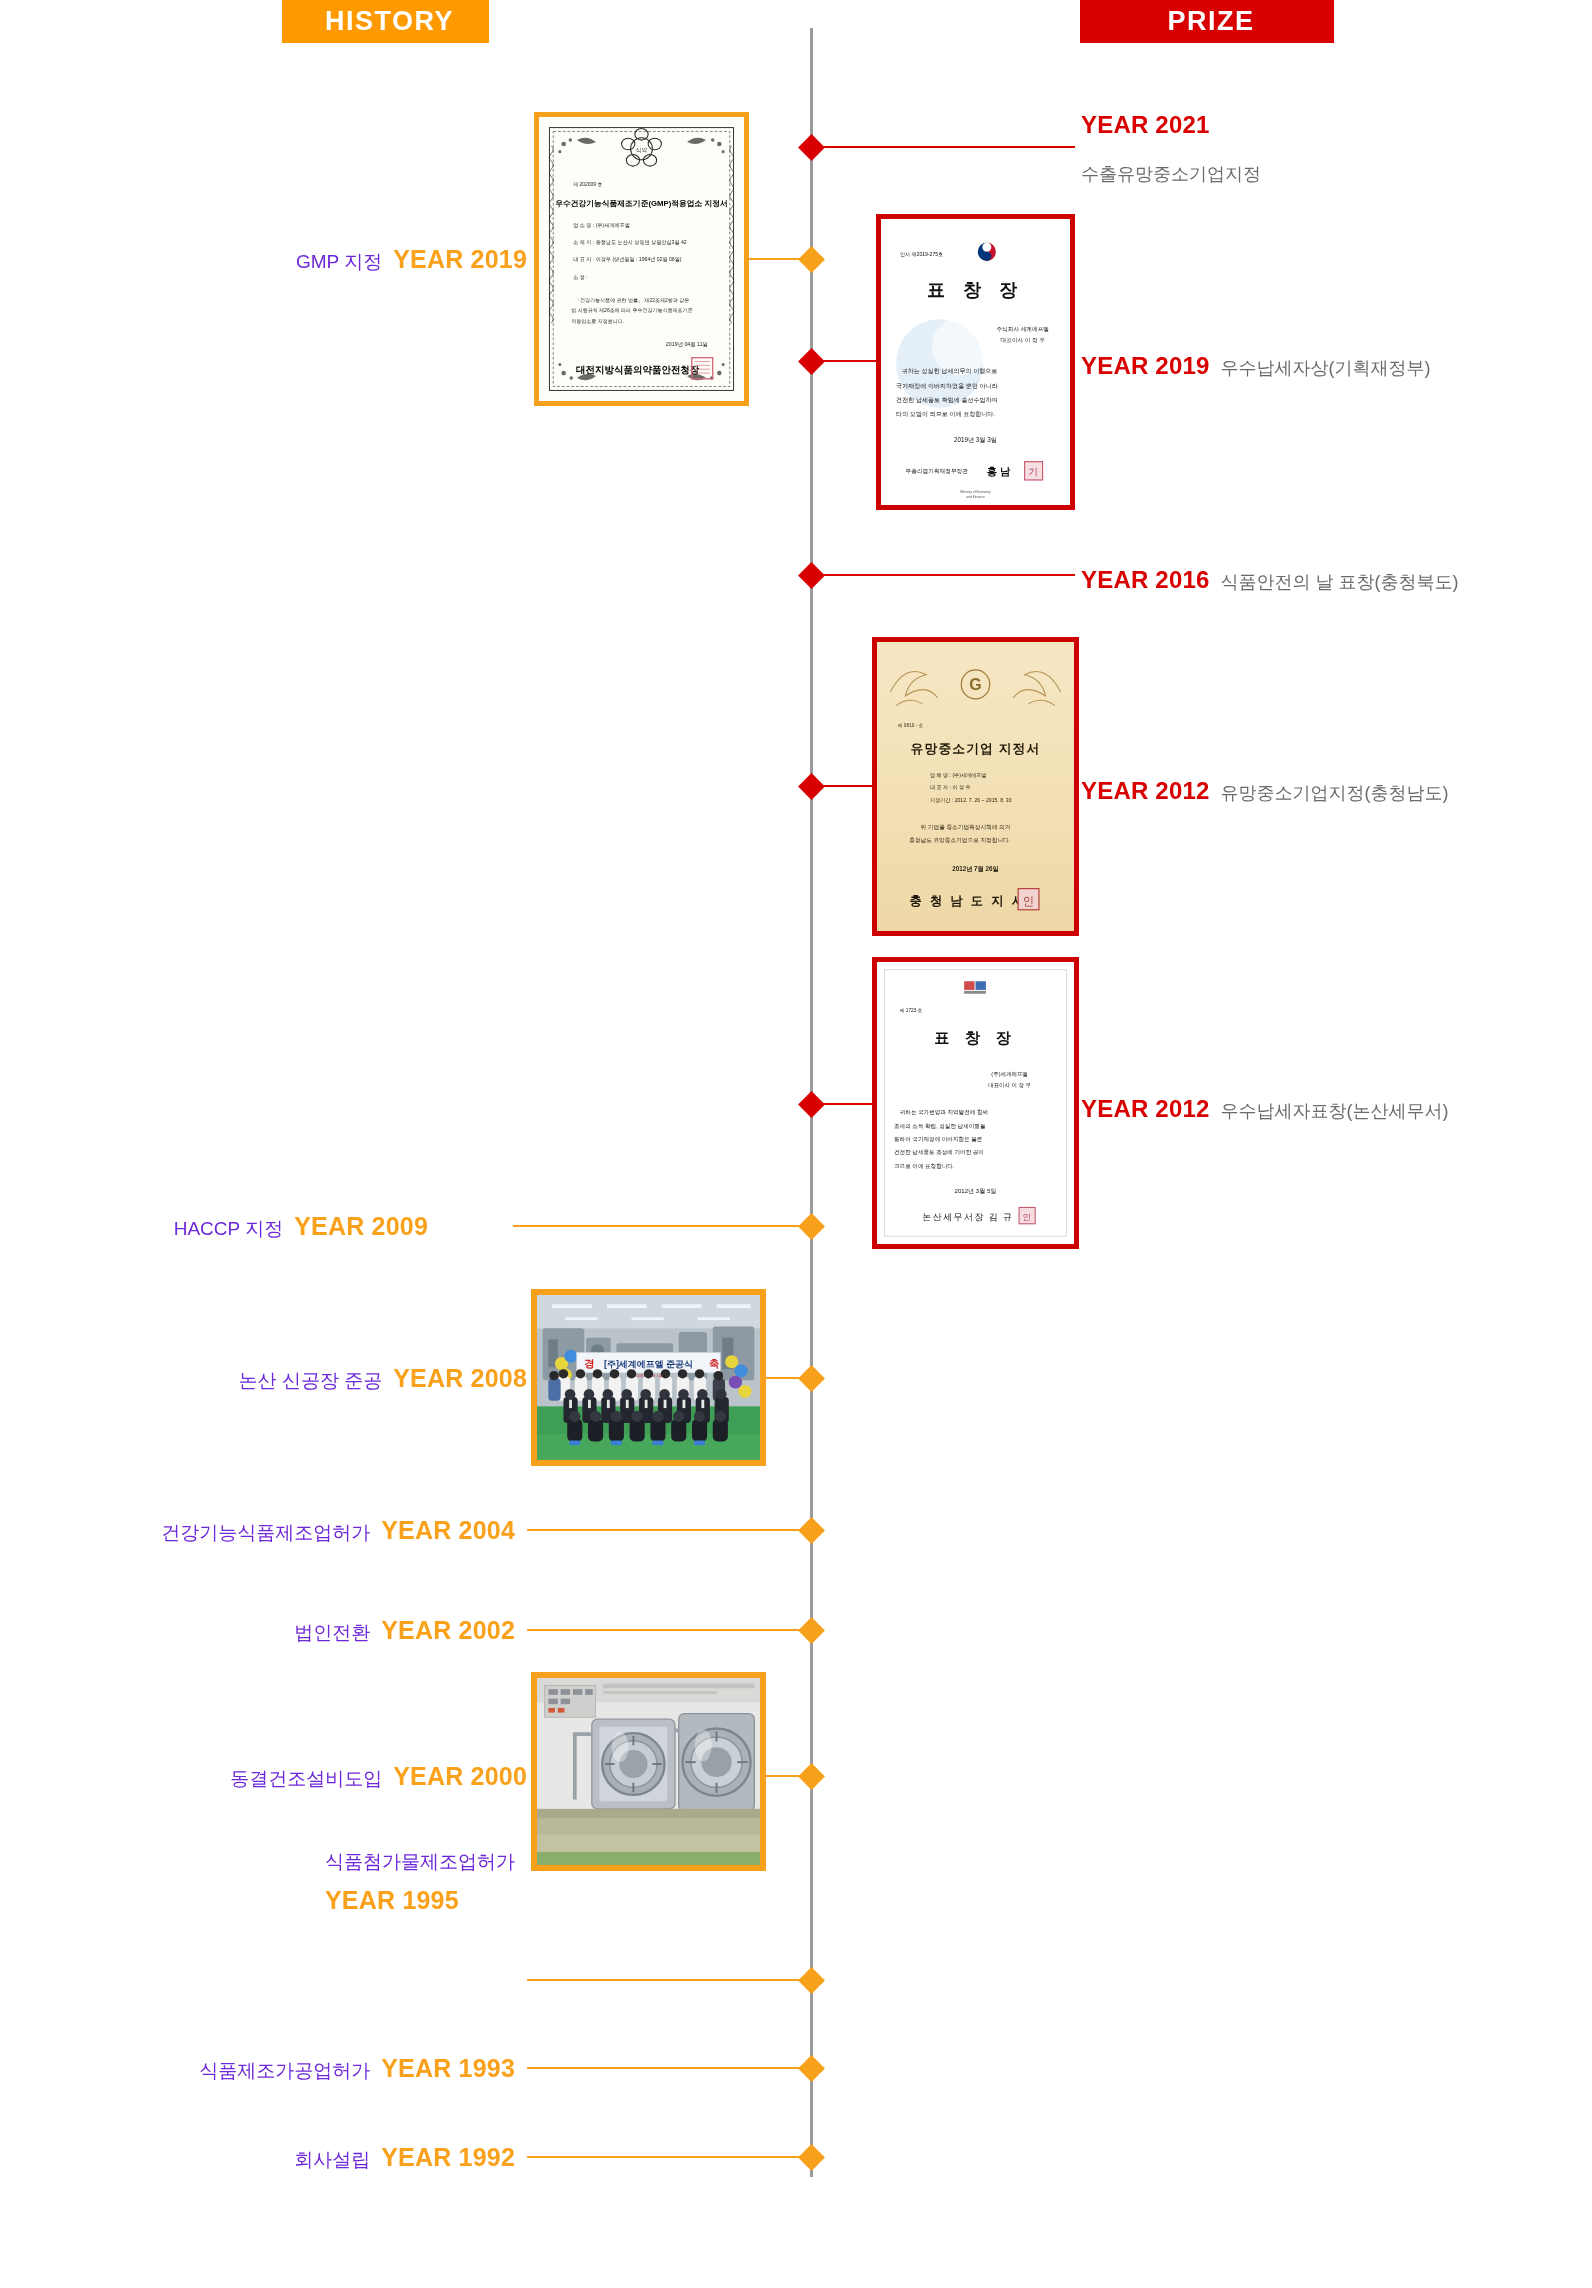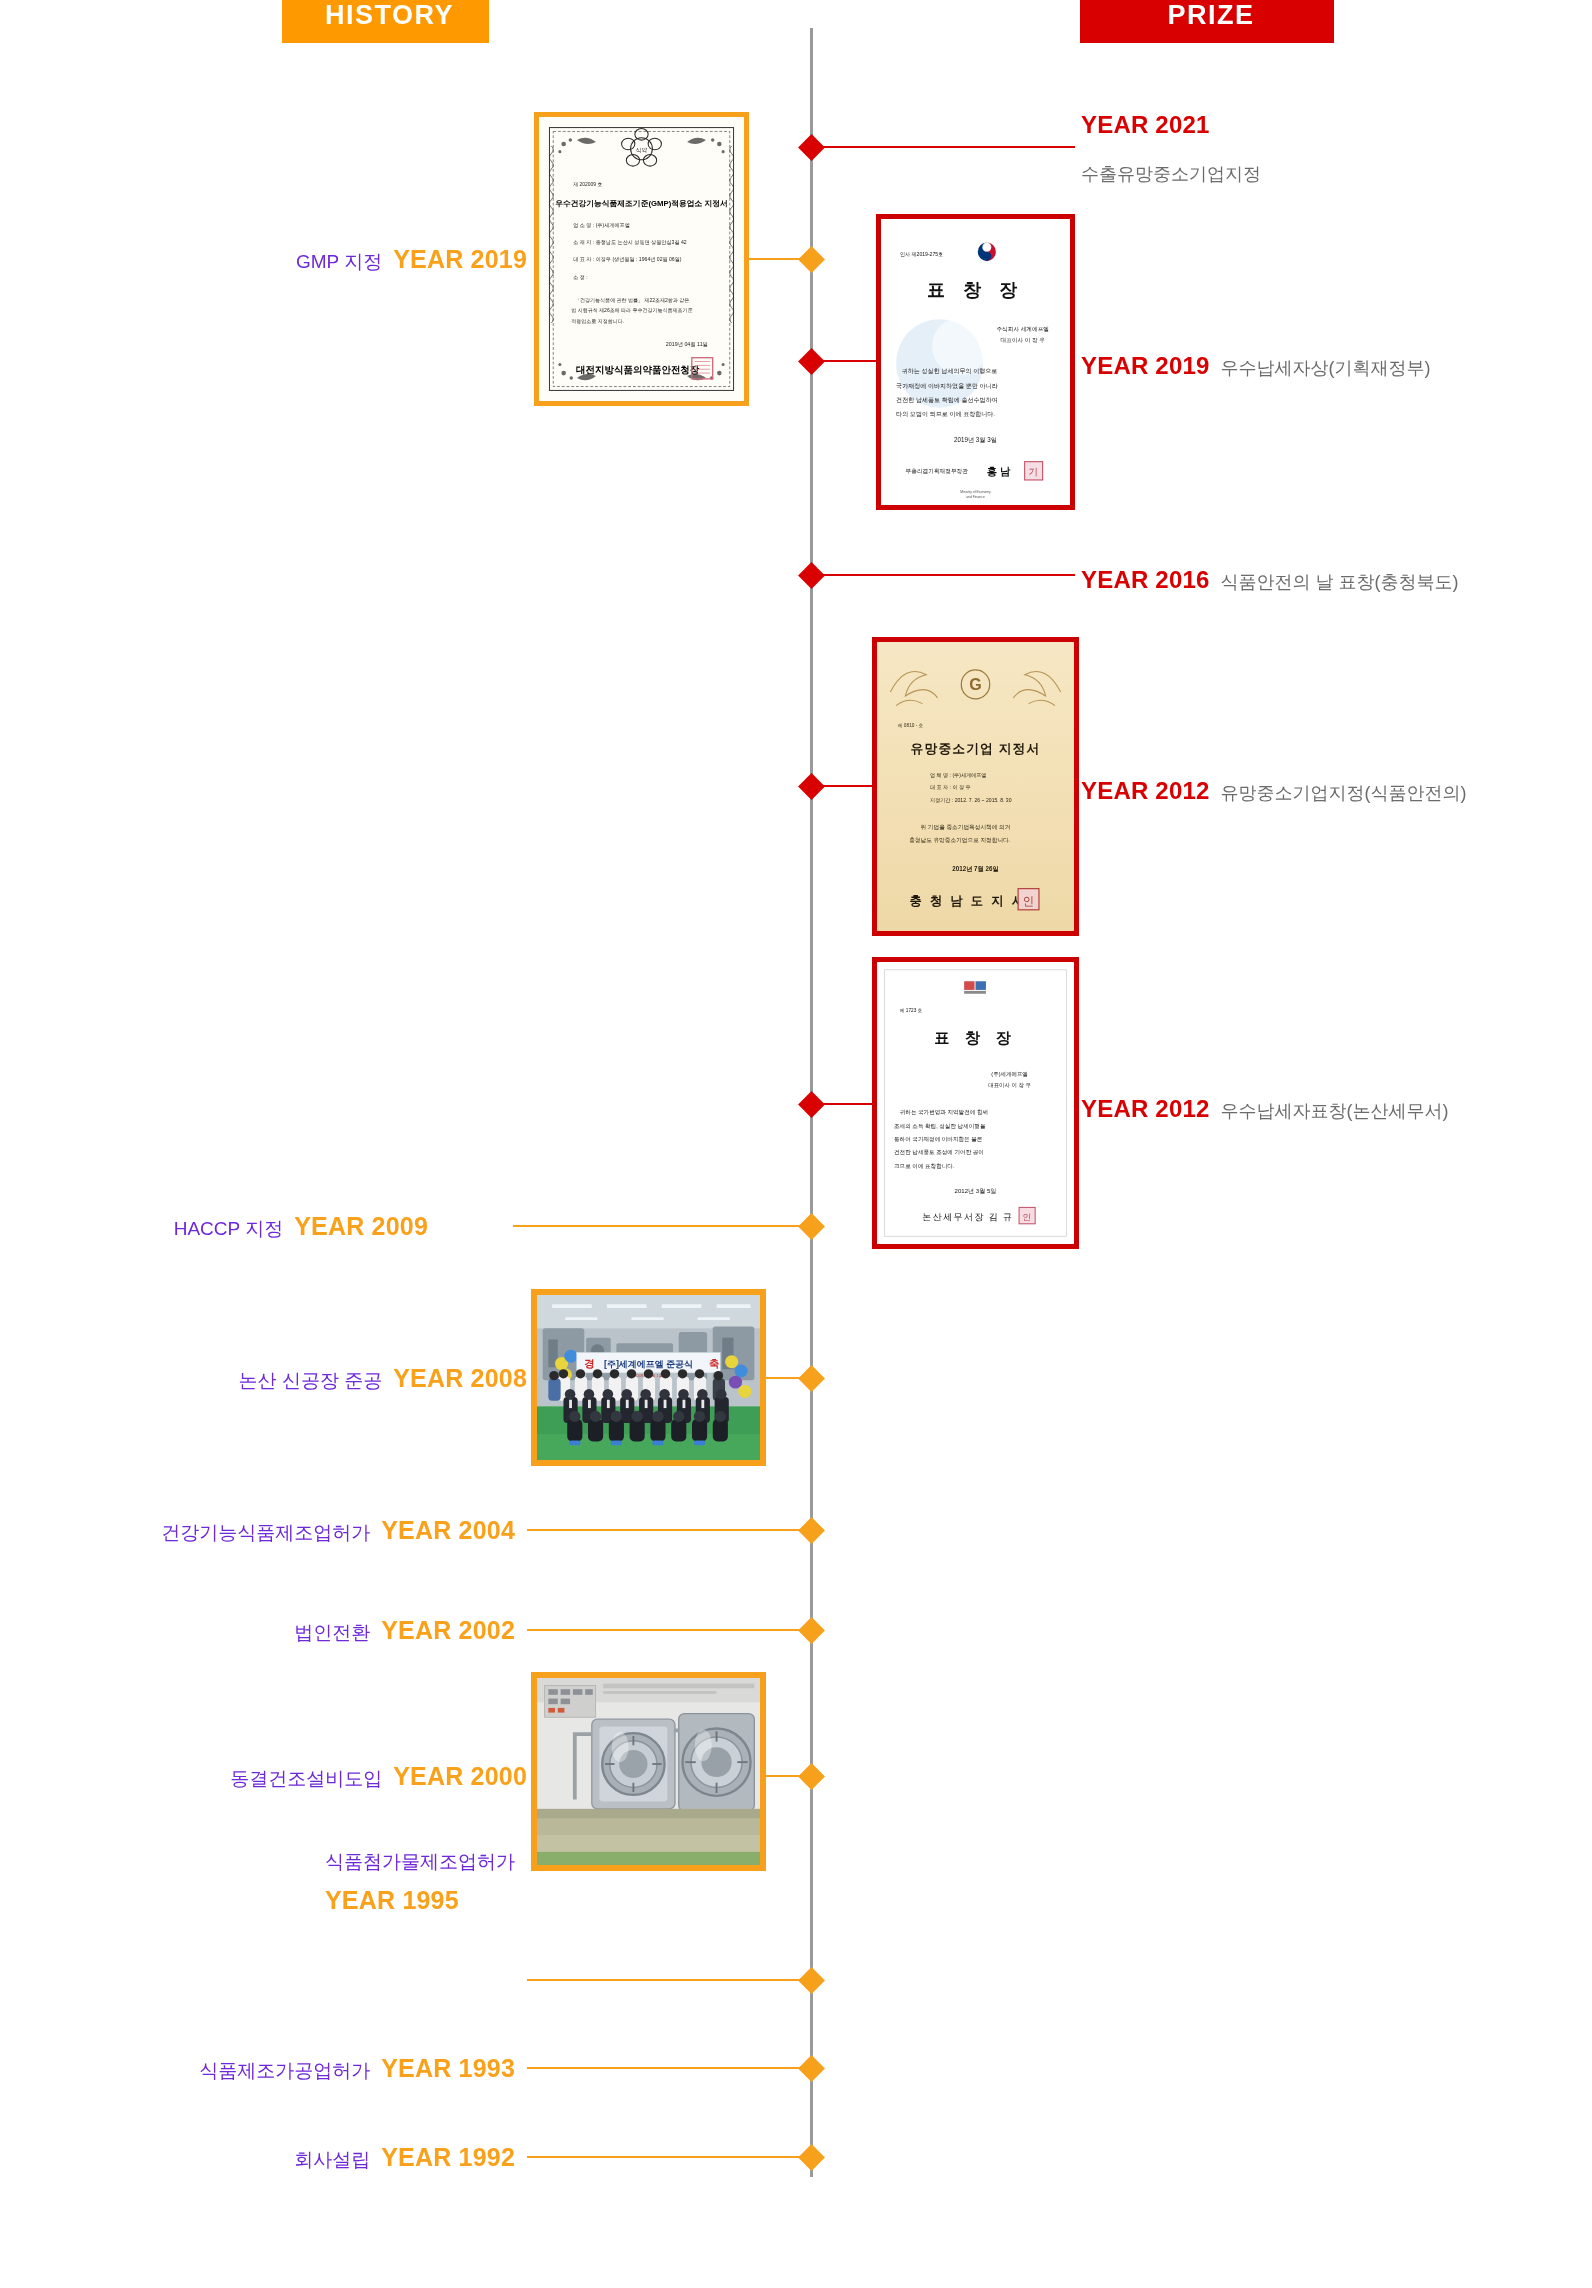--- a/index.html
+++ b/index.html
@@ -17,21 +17,21 @@
 
   
   #stage { position: absolute; inset: 0; }
 
   
   .banner {
     position: absolute;
     top: 0;
     height: 43px;
     display: flex;
-    align-items: flex-start;
+    align-items: center;
     justify-content: center;
     color: #ffffff;
     font-weight: bold;
     font-size: 27px;
     letter-spacing: 1.5px;
     padding-left: 8px;
   }
   .banner-history { left: 282px; width: 207px; background: #FF9900; }
   .banner-prize   { left: 1080px; width: 254px; background: #D80000; }
 
@@ -288,21 +288,21 @@
     <span class="yr">YEAR 2016</span>
     <span class="desc">식품안전의 날 표창(충청북도)</span>
   </div>
 
   <div class="node" style="top:786px;">
     <div class="lead prize" style="left:822px; width:56px;"></div>
     <div class="diamond prize"></div>
   </div>
   <div class="prize-label" style="left:1081px; top:787px;">
     <span class="yr">YEAR 2012</span>
-    <span class="desc">유망중소기업지정(식품안전의)</span>
+    <span class="desc">유망중소기업지정(충청남도)</span>
   </div>
 
   <div class="card red" style="left:872px; top:637px; width:207px; height:299px;">
     <svg class="cert" viewBox="0 0 208 300" preserveAspectRatio="none">
       <defs>
         <linearGradient id="parch" x1="0" y1="0" x2="0" y2="1">
           <stop offset="0%" stop-color="#f6e7c4"></stop>
           <stop offset="55%" stop-color="#f2dfb4"></stop>
           <stop offset="100%" stop-color="#eed8a7"></stop>
         </linearGradient>

